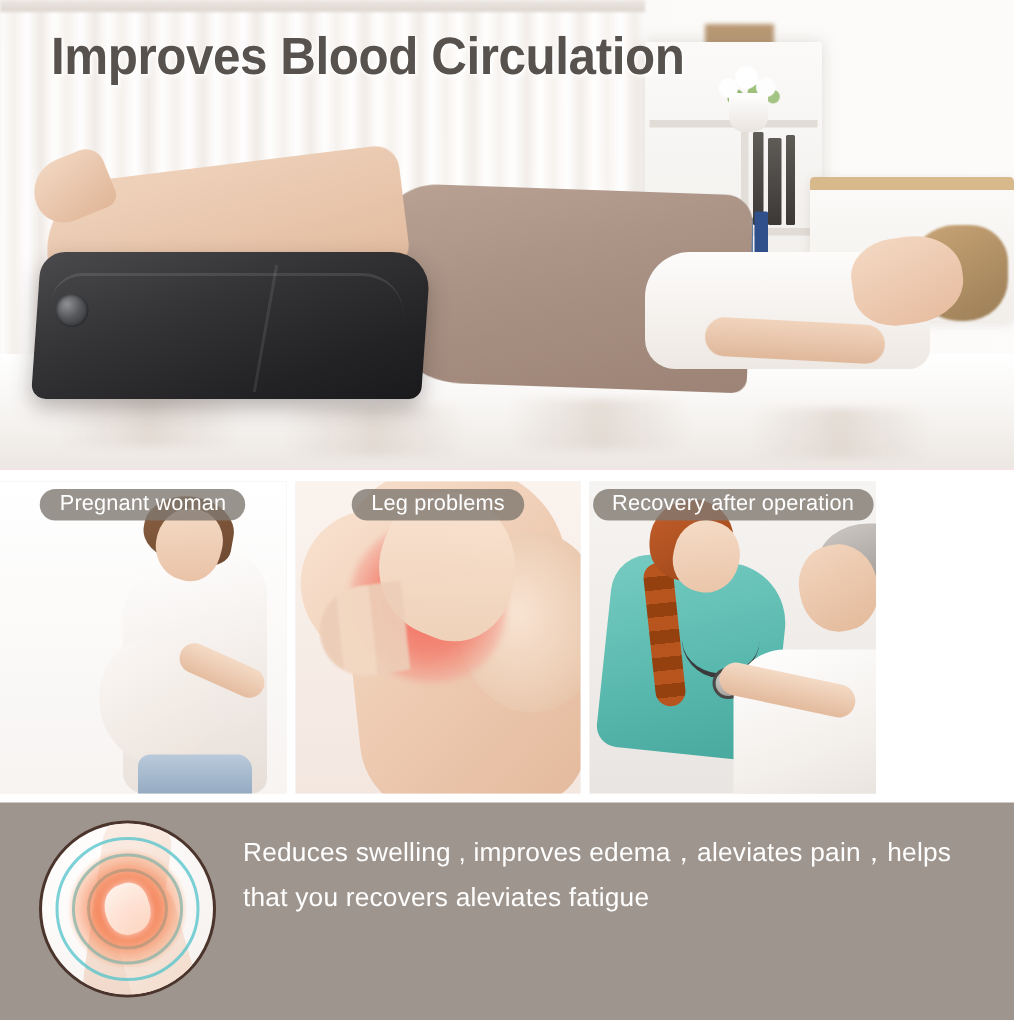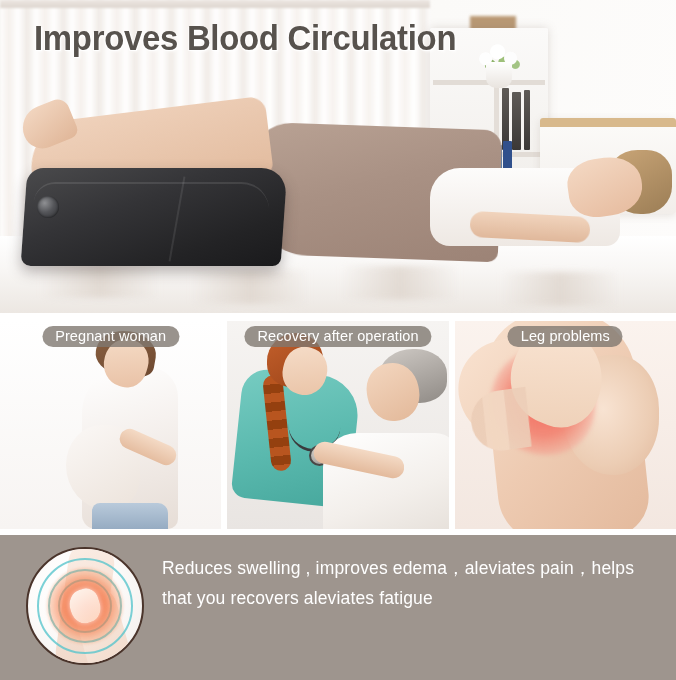--- a/index.html
+++ b/index.html
@@ -197,21 +197,21 @@
     text-shadow:
        1px 1px 0 rgba(255,255,255,.9),
       -1px 1px 0 rgba(255,255,255,.75),
        2px 2px 3px rgba(255,255,255,.65);
     white-space: nowrap;
   }
 
   
   .panels {
     position: absolute; left: 0; top: 321px;
-    width: 676px; height: 208px;
+    width: 584px; height: 208px;
     display: flex;
     gap: 6px;
   }
   .panel {
     position: relative;
     flex: 1;
     overflow: hidden;
     background: #f2ece8;
   }
   .panel-label {
@@ -493,52 +493,52 @@
       <div class="panel-art">
         <div class="p1-bg"></div>
         <div class="p1-body"></div>
         <div class="p1-belly"></div>
         <div class="p1-jeans"></div>
         <div class="p1-hair"></div>
         <div class="p1-head"></div>
         <div class="p1-arm"></div>
       </div>
       <div class="panel-label">Pregnant woman</div>
+    </div>
+
+    <div class="panel">
+      <div class="panel-art">
+        <div class="p2-bg"></div>
+        <div class="p2-leg"></div>
+        <div class="p2-knee"></div>
+        <div class="p2-hand-l"></div>
+        <div class="p2-glow"></div>
+        <div class="p2-hand-r"></div>
+        <div class="p2-fingers"></div>
+      </div>
+      <div class="panel-label">Leg problems</div>
     </div>
 
     <div class="panel">
       <div class="panel-art">
         <div class="p3-bg"></div>
         <div class="p3-nurse-body"></div>
         <div class="p3-braid"></div>
         <div class="p3-nurse-hair"></div>
         <div class="p3-nurse-head"></div>
         <div class="p3-steth"></div>
         <div class="p3-steth-disc"></div>
         <div class="p3-patient-body"></div>
         <div class="p3-patient-hair"></div>
         <div class="p3-patient-head"></div>
         <div class="p3-nurse-arm"></div>
       </div>
       <div class="panel-label">Recovery after operation</div>
     </div>
 
-    <div class="panel">
-      <div class="panel-art">
-        <div class="p2-bg"></div>
-        <div class="p2-leg"></div>
-        <div class="p2-knee"></div>
-        <div class="p2-hand-l"></div>
-        <div class="p2-glow"></div>
-        <div class="p2-hand-r"></div>
-        <div class="p2-fingers"></div>
-      </div>
-      <div class="panel-label">Leg problems</div>
-    </div>
-
   </div>
 
   <div class="bottom-bar">
     <div class="knee-badge">
       <div class="knee-limb"></div>
       <div class="knee-limb2"></div>
       <div class="knee-ring" style="width:92px;height:92px;"></div>
       <div class="knee-ring" style="width:70px;height:70px;"></div>
       <div class="knee-ring" style="width:50px;height:50px;"></div>
       <div class="knee-glow"></div>

